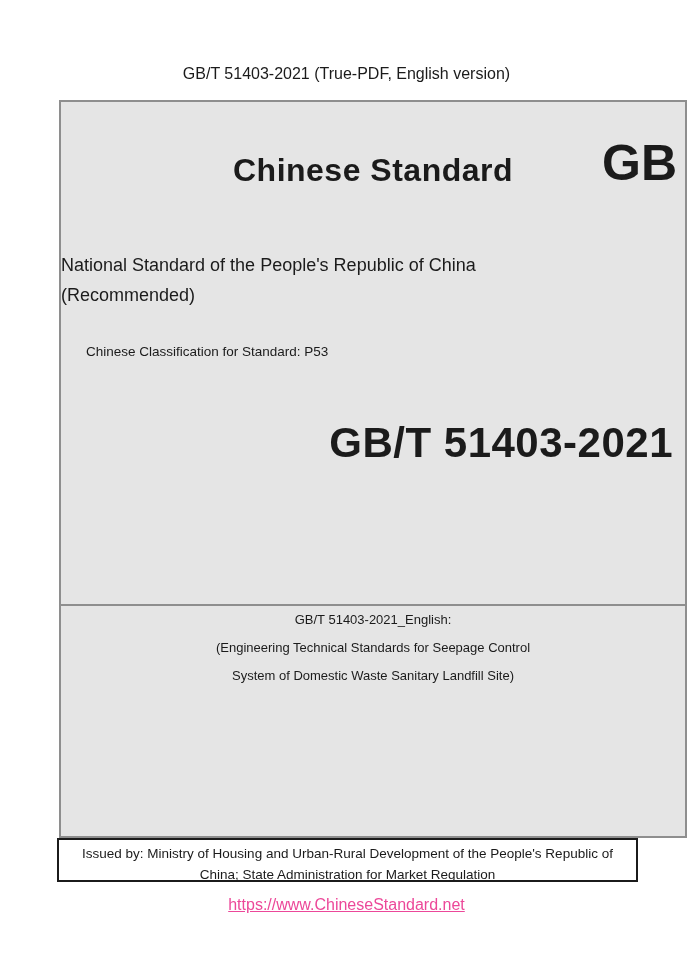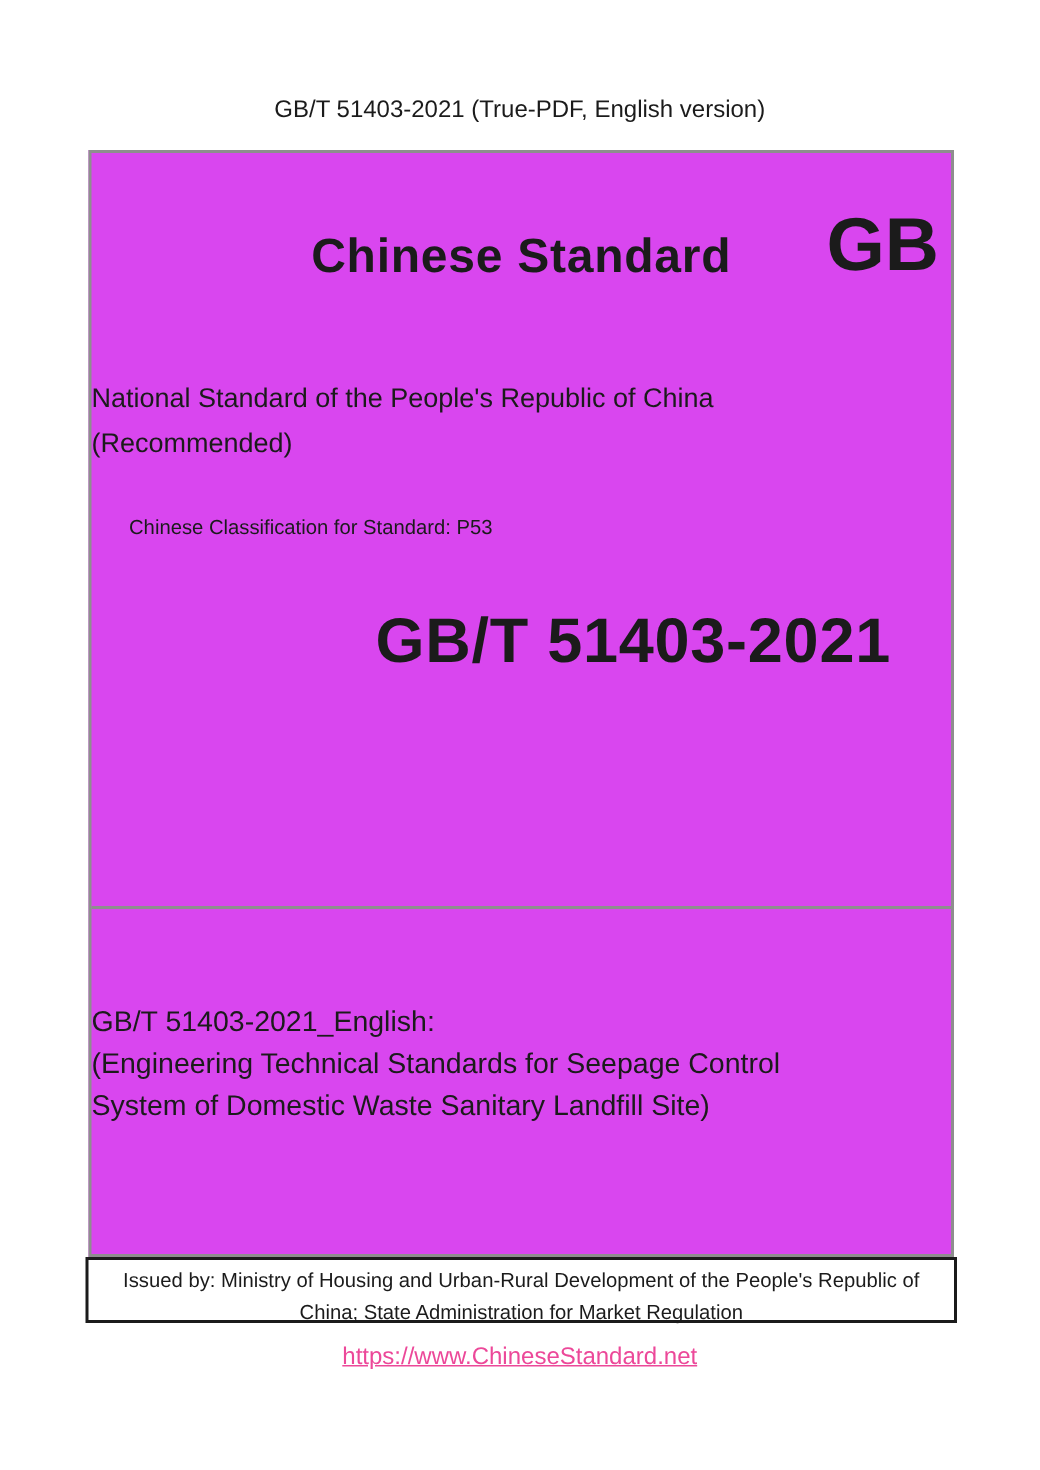--- a/index.html
+++ b/index.html
@@ -18,24 +18,24 @@
     left: 0;
     width: 100%;
     text-align: center;
     font-size: 16px;
     line-height: 24px;
   }
   .cover-box {
     position: absolute;
     left: 59px;
     top: 100px;
-    width: 577px;
+    width: 628px;
     height: 738px;
     border: 2px solid #8e8e8e;
-    background: #d946ef;
+    background: #e5e5e5;
   }
   .upper-section {
     height: 468px;
     border-bottom: 2px solid #8e8e8e;
     position: relative;
   }
   .brand-row {
     position: relative;
     margin-top: 36px;
     height: 64px;
@@ -62,31 +62,31 @@
     line-height: 30px;
   }
   .classification-line {
     margin-top: 32px;
     padding-left: 25px;
     text-align: left;
     font-size: 13.5px;
     line-height: 20px;
   }
   .standard-number {
-    margin-top: 42px;
-    padding-right: 40px;
+    margin-top: 58px;
+    padding-right: 12px;
     text-align: right;
     font-size: 42px;
     font-weight: bold;
     line-height: 46px;
     letter-spacing: 0.5px;
   }
   .lower-section {
-    padding-top: 62px;
-    font-size: 19px;
+    text-align: center;
+    font-size: 13px;
     line-height: 28px;
   }
   .issued-box {
     position: absolute;
     left: 57px;
     top: 838px;
     width: 581px;
     height: 44px;
     border: 2px solid #1b1b1b;
     background: #ffffff;

